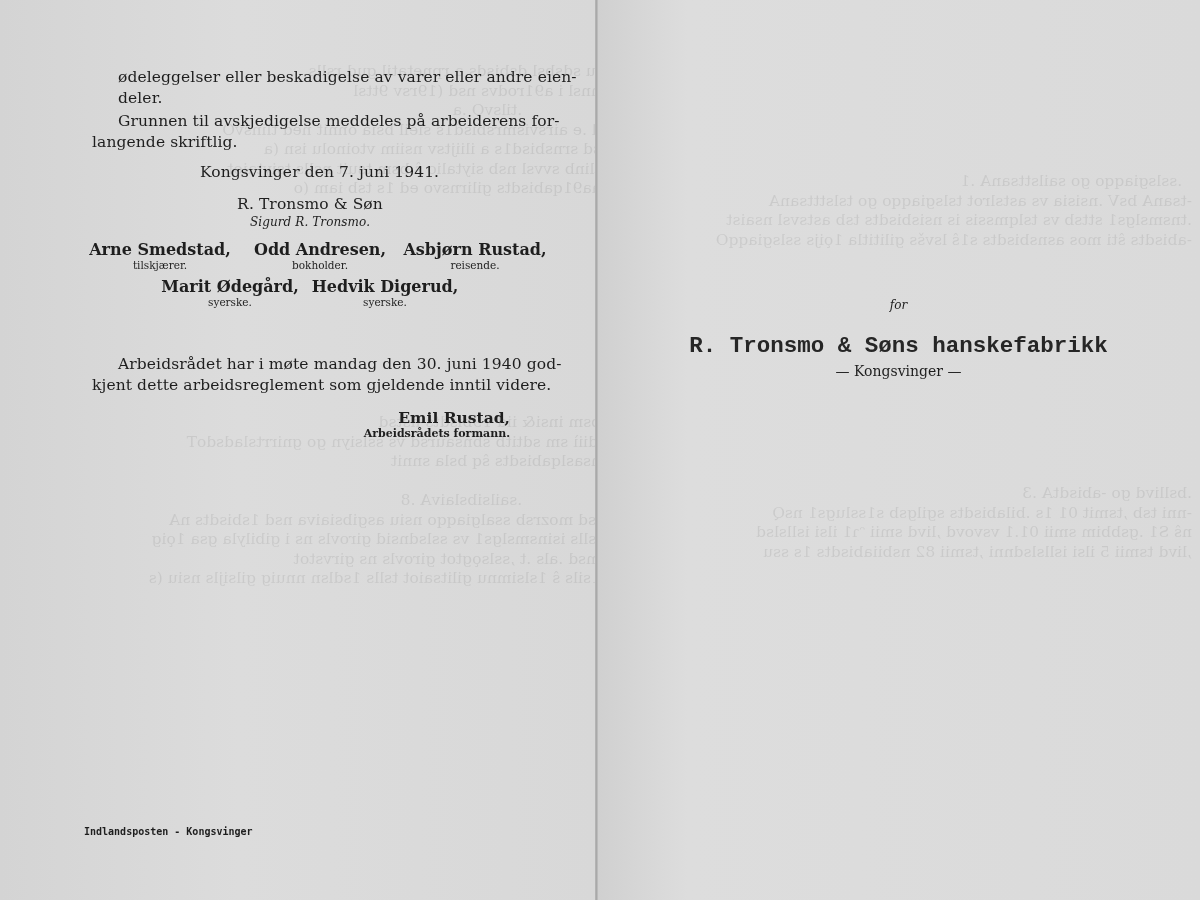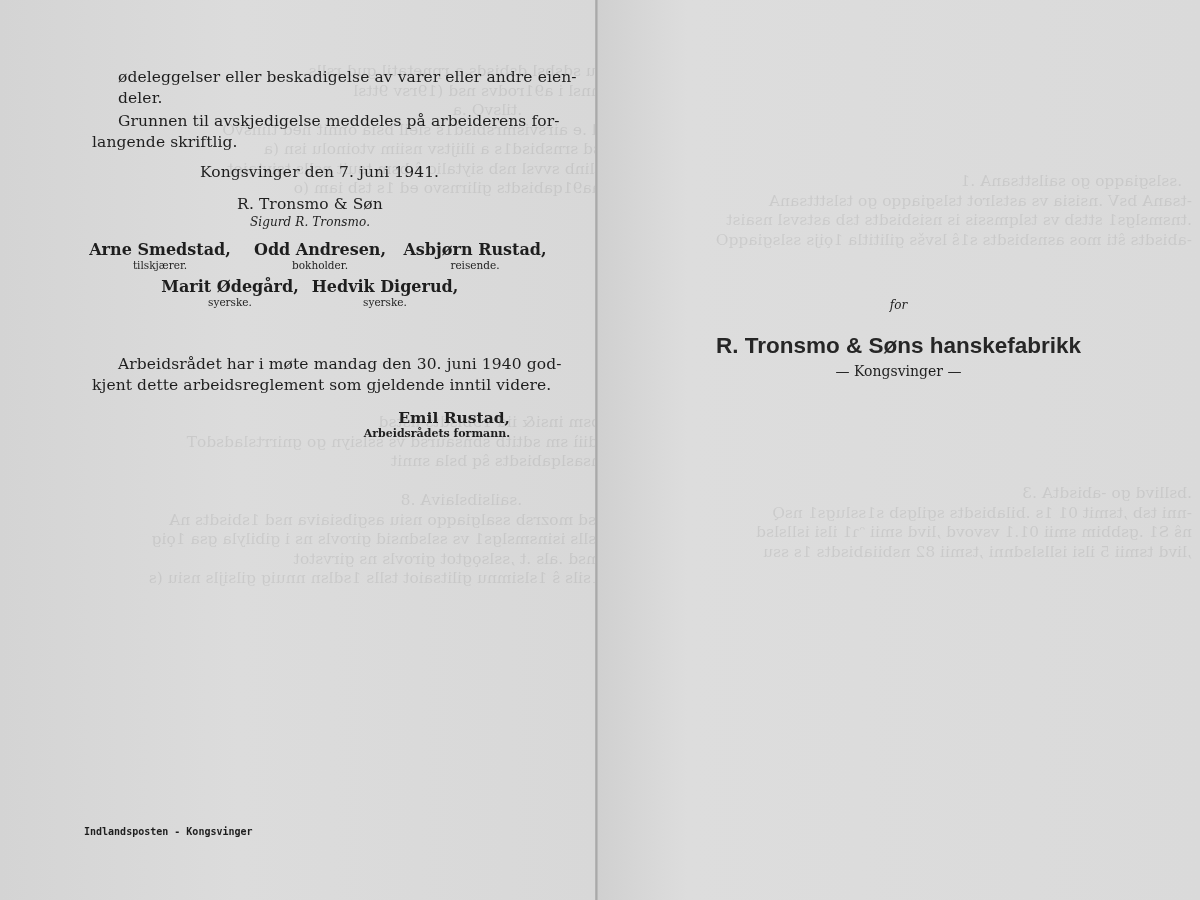--- a/index.html
+++ b/index.html
@@ -22,21 +22,21 @@
 
   .txt { position:absolute; white-space:nowrap; }
   .body-line { font-family:"DejaVu Serif", serif; font-size:15.5px; letter-spacing:0.1px; }
   .center { text-align:center; }
   .italic { font-style:italic; }
   .sig-name { font-family:"DejaVu Serif", serif; font-size:16px; font-weight:bold; }
   .sig-role { font-family:"DejaVu Serif", serif; font-size:10.5px; }
 
   .title-main { font-family:"DejaVu Serif", serif; font-size:31px; font-weight:bold; letter-spacing:0.3px; color:#262626; }
   .title-for { font-family:"DejaVu Serif", serif; font-size:12px;font-style:italic; }
-  .title-company { font-family:Liberation Sans, sans-serif; font-size:22.5px; font-weight:bold; color:#262626; }
+  .title-company { font-family:Liberation Mono, monospace; font-size:22.5px; font-weight:bold; color:#262626; }
   .title-place { font-family:"DejaVu Serif", serif; font-size:14px; }
   .printer { font-family:"DejaVu Sans Mono", monospace; font-size:10px; font-weight:bold; }
 </style>
 </head>
 <body>
 
 <div class="page page-left">
   <div class="ghost ghost-left">-lu sdsbsl dsbisds a rpnetatil gud rslls  
 .nnsl i a91rodvs nsd (19rsv 9ttsl
                  .tilsvO .a

